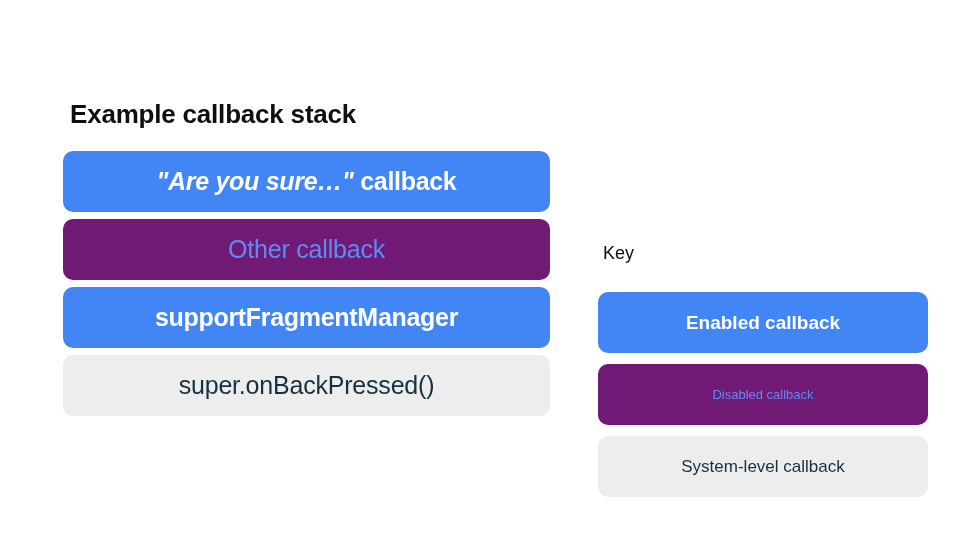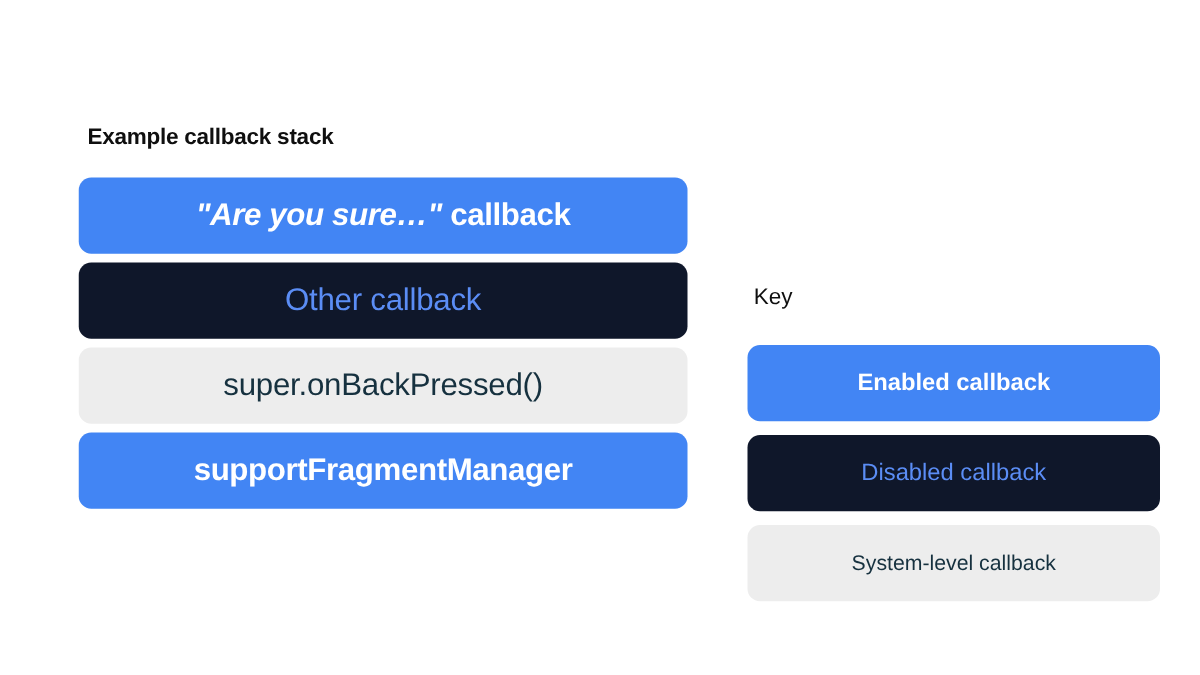--- a/index.html
+++ b/index.html
@@ -18,21 +18,21 @@
   }
 
   
   #stack-section {
     position: absolute;
     left: 63px;
     top: 100px;
     width: 487px;
   }
   #stack-title {
-    font-size: 18px;
+    font-size: 26px;
     font-weight: 700;
     letter-spacing: -0.2px;
     color: #0f0f0f;
     margin: 0 0 22px 7px;
     line-height: 1.1;
   }
   .bar {
     height: 61px;
     border-radius: 10px;
     display: flex;
@@ -51,21 +51,21 @@
   .bar.enabled {
     background: #4285f4;
     color: #ffffff;
   }
   .bar.enabled .bar-label {
     font-weight: 700;
     font-size: 25px;
     letter-spacing: -0.3px;
   }
   .bar.disabled {
-    background: #0f172a;
+    background: #701a75;
     color: #5b8df5;
   }
   .bar.disabled .bar-label {
     font-weight: 400;
     font-size: 25px;
     letter-spacing: -0.2px;
   }
   .bar.system {
     background: #ededed;
     color: #16313f;
@@ -79,42 +79,42 @@
   
   .quoted {
     font-style: italic;
     font-weight: 700;
   }
 
   
   #key-section {
     position: absolute;
     left: 598px;
-    top: 228px;
+    top: 244px;
     width: 330px;
   }
   #key-title {
     font-size: 18px;
     font-weight: 400;
     color: #0f0f0f;
     margin: 0 0 28px 5px;
     line-height: 1.1;
   }
   #key-section .bar {
     height: 61px;
     border-radius: 10px;
     margin-bottom: 11px;
   }
   #key-section .bar.enabled .bar-label {
     font-size: 19px;
     font-weight: 700;
     letter-spacing: 0px;
   }
   #key-section .bar.disabled .bar-label {
-    font-size: 19px;
+    font-size: 13px;
     font-weight: 400;
     letter-spacing: 0px;
   }
   #key-section .bar.system .bar-label {
     font-size: 17px;
     font-weight: 400;
     letter-spacing: 0px;
   }
 </style>
 </head>
@@ -126,26 +126,26 @@
 
   <div class="bar enabled">
     <span class="bar-label"><span class="quoted">"Are you sure…"</span><span> callback</span></span>
   </div>
 
   <div class="bar disabled">
     <span class="bar-label">Other callback</span>
   </div>
 
 
+  <div class="bar enabled">
+    <span class="bar-label">supportFragmentManager</span>
+  </div>
+
   <div class="bar system">
     <span class="bar-label">super.onBackPressed()</span>
-  </div>
-
-  <div class="bar enabled">
-    <span class="bar-label">supportFragmentManager</span>
   </div>
 
 </section>
 
 <section id="key-section">
 
   <h2 id="key-title">Key</h2>
 
   <div class="bar enabled">
     <span class="bar-label">Enabled callback</span>

